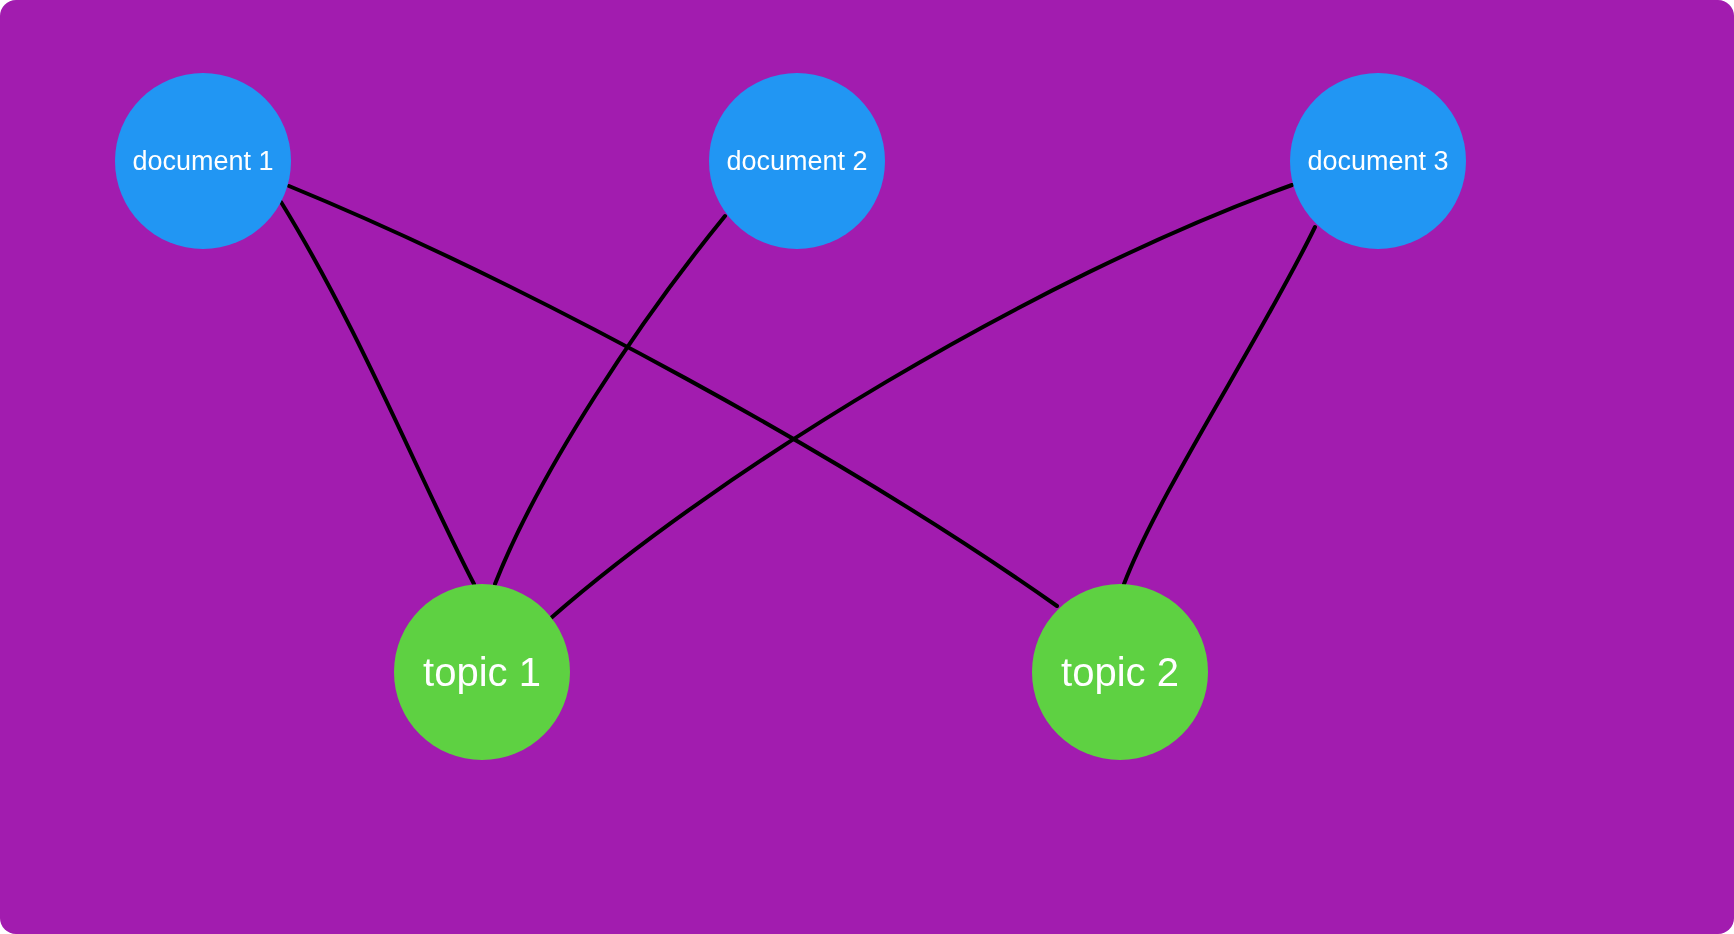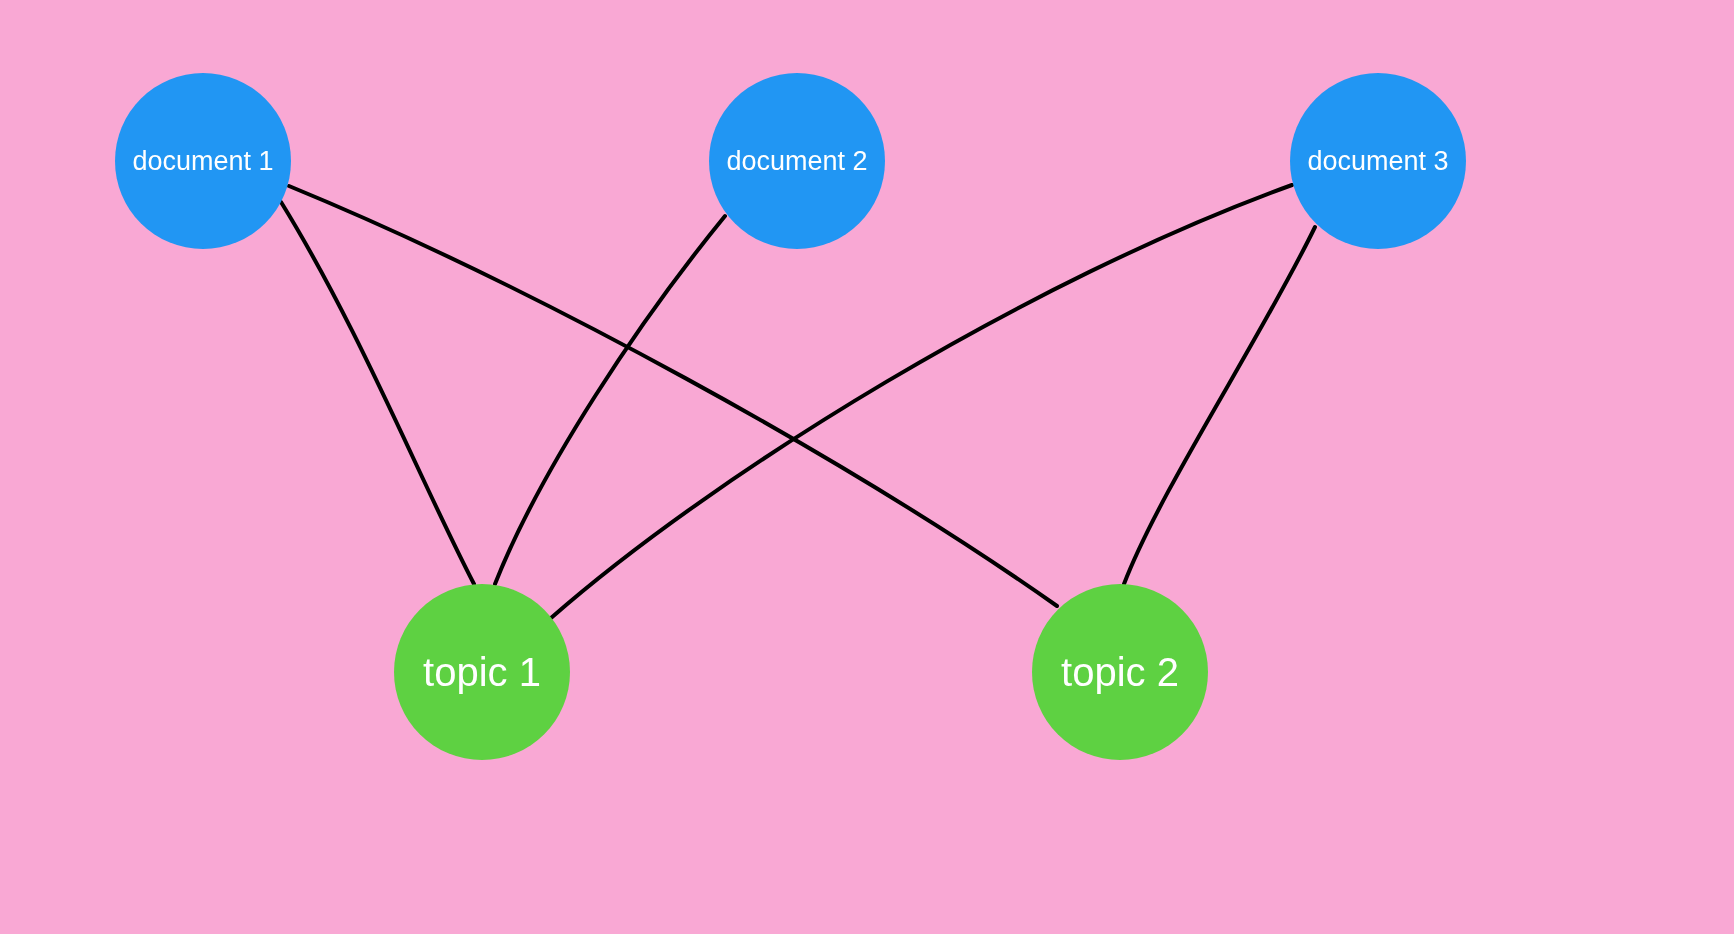--- a/index.html
+++ b/index.html
@@ -9,22 +9,23 @@
     background: #ffffff;
   }
   body {
     font-family: "Liberation Sans", sans-serif;
     -webkit-font-smoothing: antialiased;
   }
   #stage {
     position: relative;
     width: 1734px;
     height: 934px;
-    background: #f9a8d4;
+    background: #a21caf;
     overflow: hidden;
+    border-radius: 16px;
   }
   #graph-svg {
     position: absolute;
     left: 0;
     top: 0;
     width: 1734px;
     height: 934px;
     display: block;
   }
   .edge-path {

